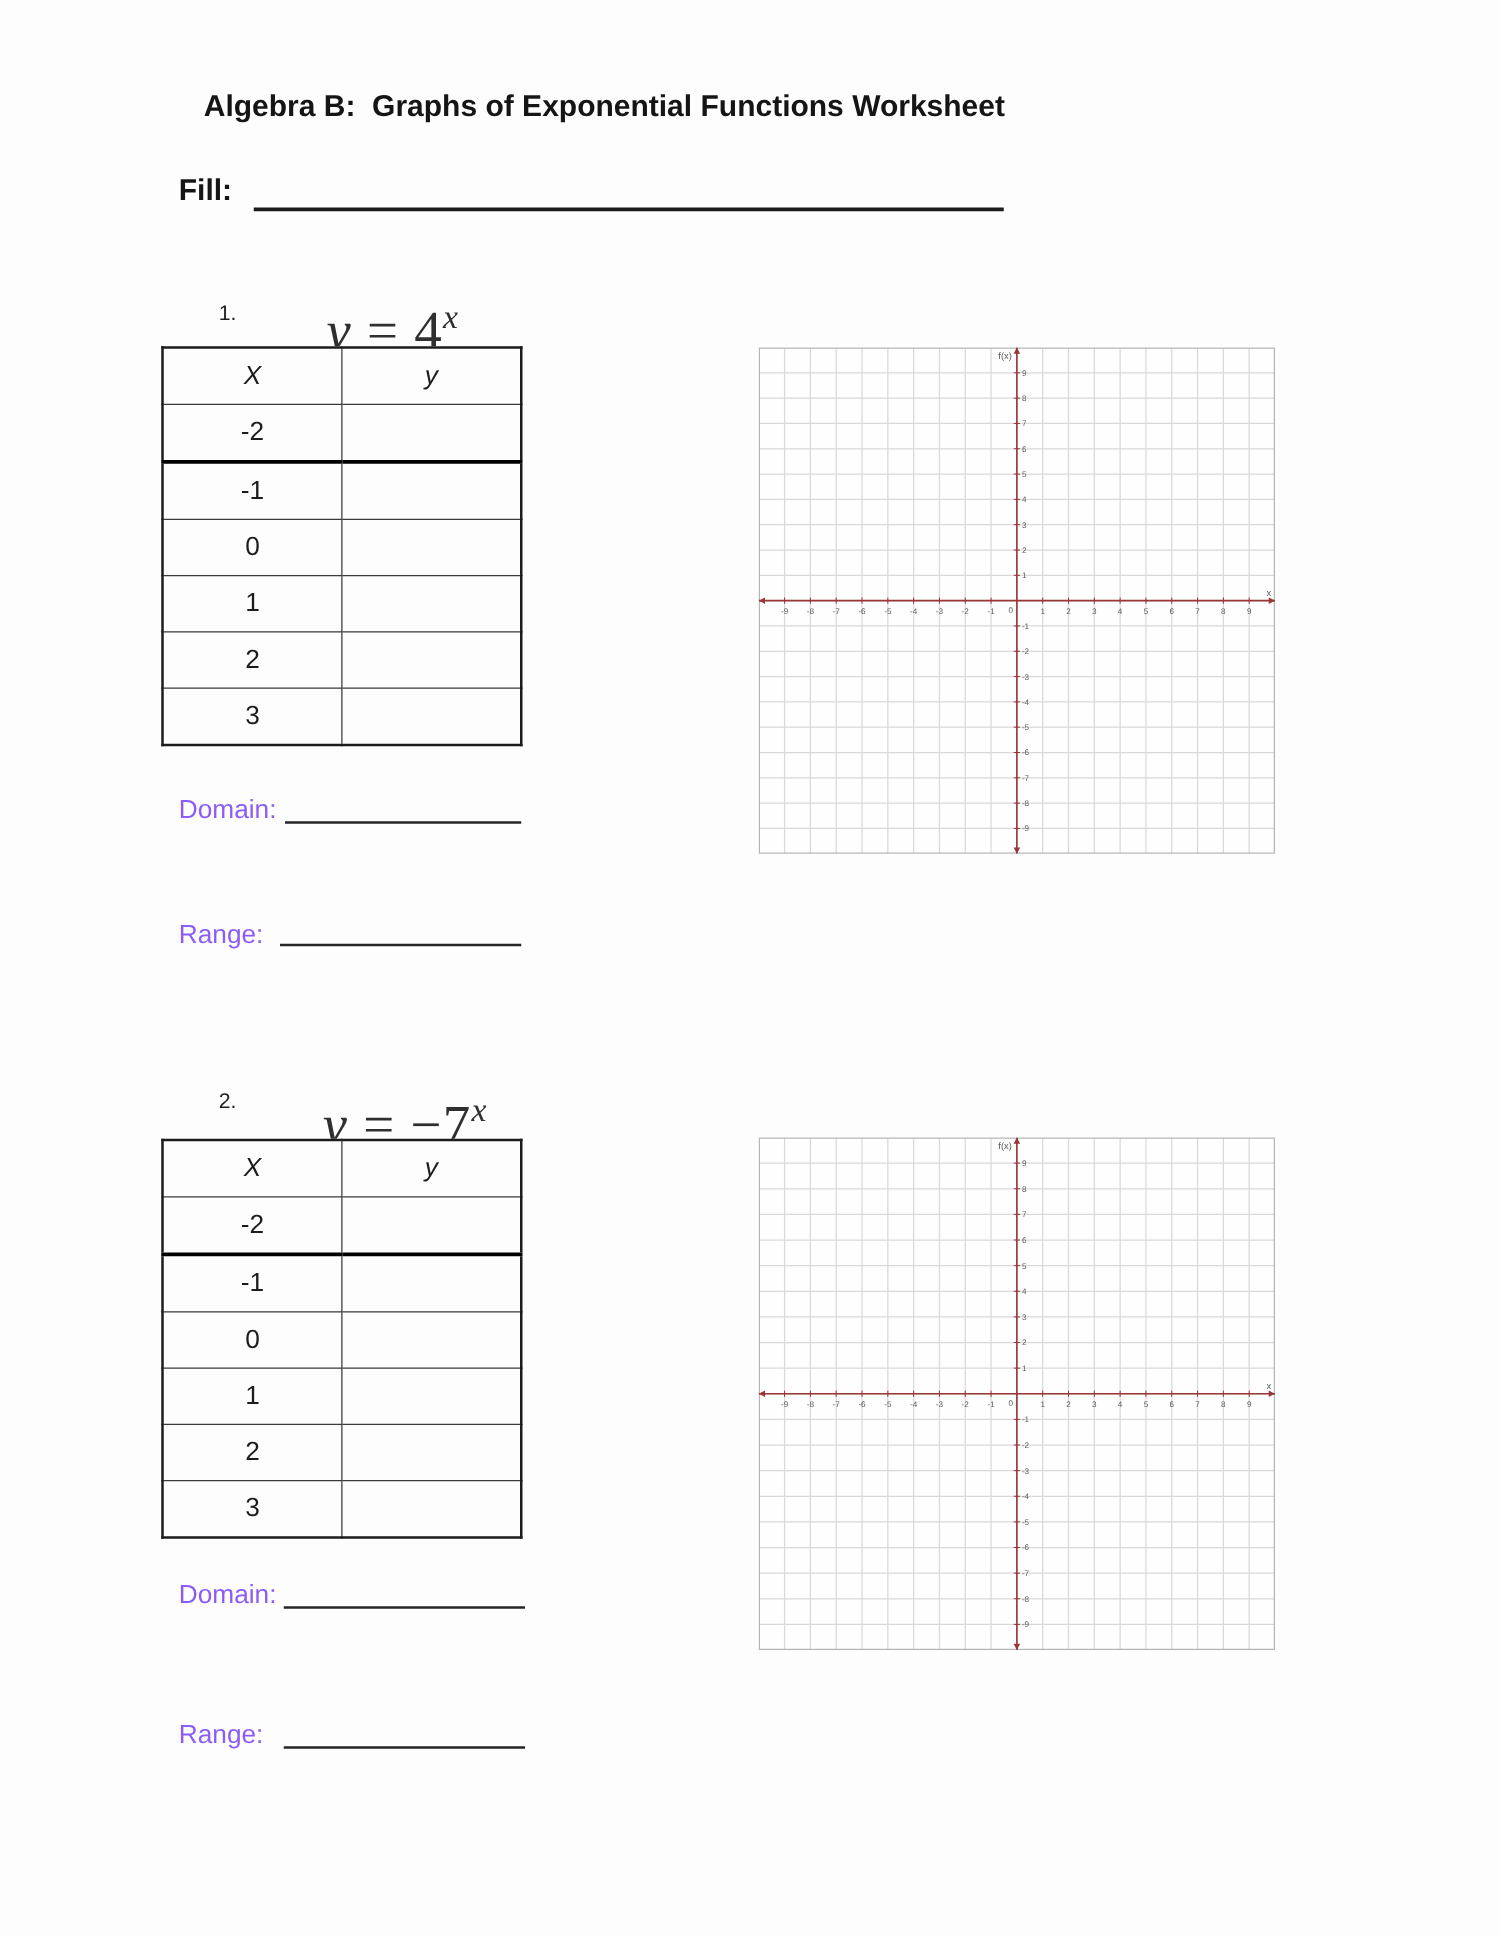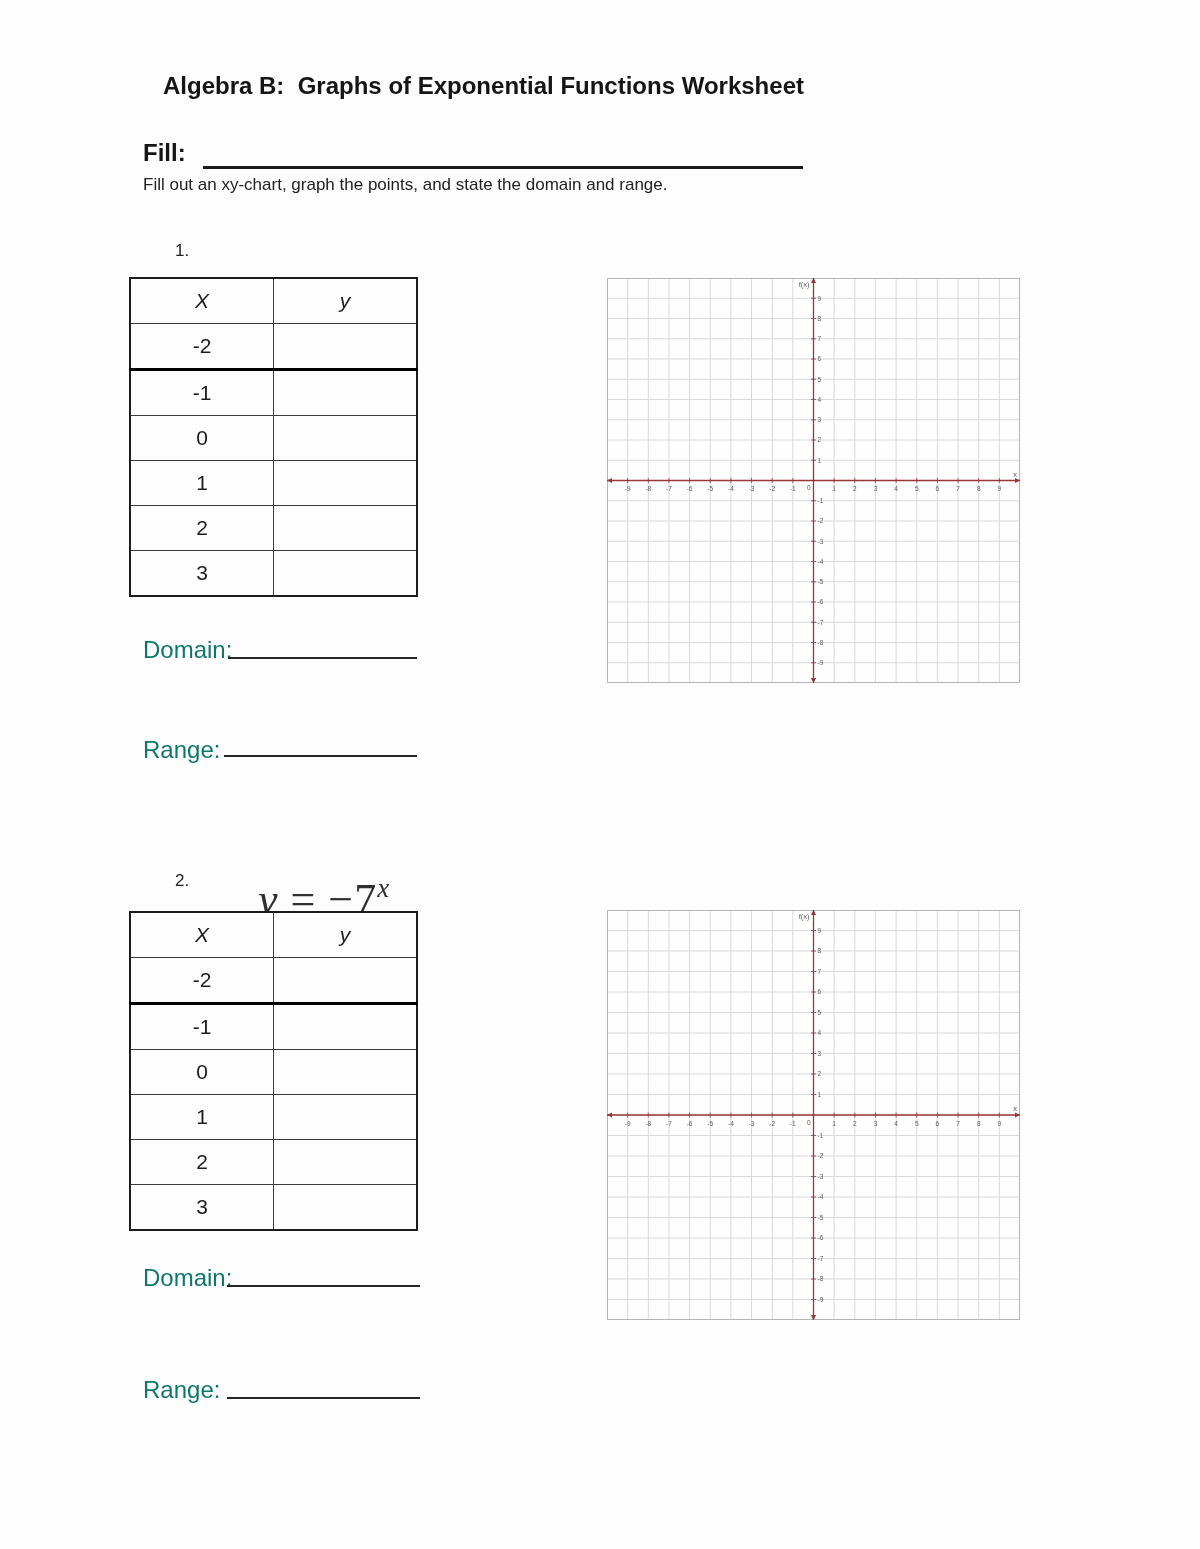--- a/index.html
+++ b/index.html
@@ -66,39 +66,41 @@
     width: 142px; height: 44px;
     text-align: center; vertical-align: middle;
     font-size: 21px; font-weight: normal;
     padding: 0;
     color: #1c1c1c;
   }
   table.xy-table { border: 2px solid #1c1c1c; }
   table.xy-table th { font-style: italic; }
   table.xy-table tr.thick-bottom td { border-bottom: 3px solid #000; }
 
-  .field-label { font-size: 24px; color: #0f766e; }
+  .field-label { font-size: 21px; color: #8b5cf6; }
   .blank-line { border-bottom: 2px solid #262626; height: 20px; }
 
   .graph { background: #fefefe; }
   .graph svg { display: block; }
   .graph text { font-family: "Liberation Sans", sans-serif; }
 </style>
 </head>
 <body>
 
 <div class="page">
 
   <div class="abs title">Algebra B:  Graphs of Exponential Functions Worksheet</div>
 
   <div class="abs name-label">Fill:</div>
   <div class="abs name-line"></div>
 
-  <div class="abs instructions">Fill out an xy-chart, graph the points, and state the domain and range.</div>
-
+
+  <div class="abs equation" style="left:213px; top:188px;">
+    <span class="eq-italic">y</span><span> = </span><span></span><span>4</span><span class="eq-sup">x</span>
+  </div>
   <div class="abs prob-num" style="left:175px; top:241px;">1.</div>
 
   <table class="xy-table abs" style="left:129px; top:277px;">
     <tbody>
         <tr>
       <th>X</th>
       <th>y</th>
     </tr>
     <tr class="thick-bottom">
       <td>-2</td>

